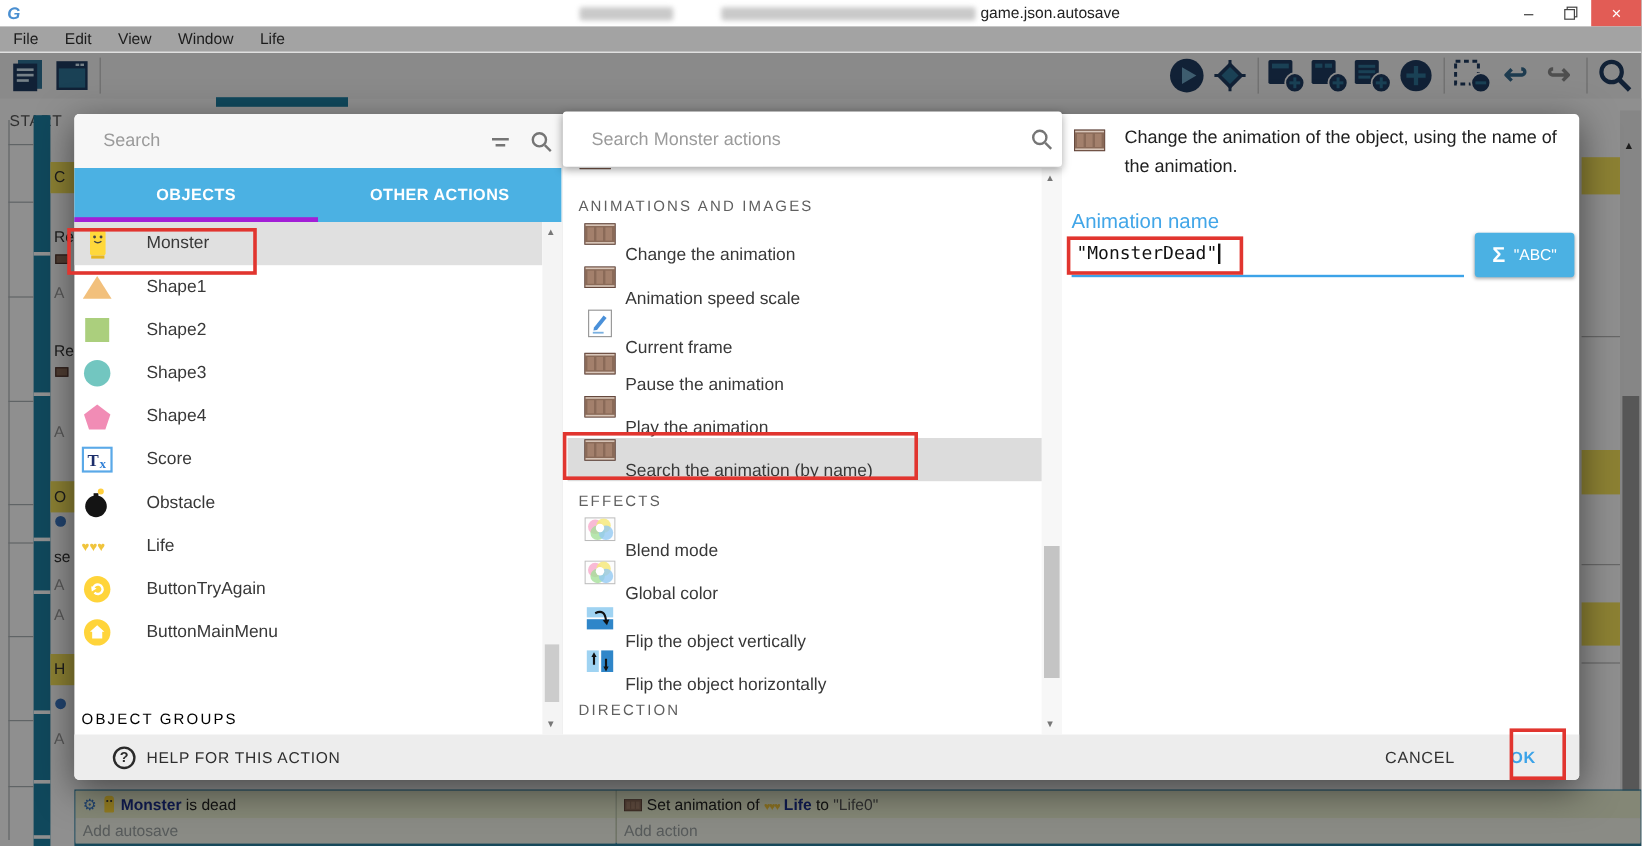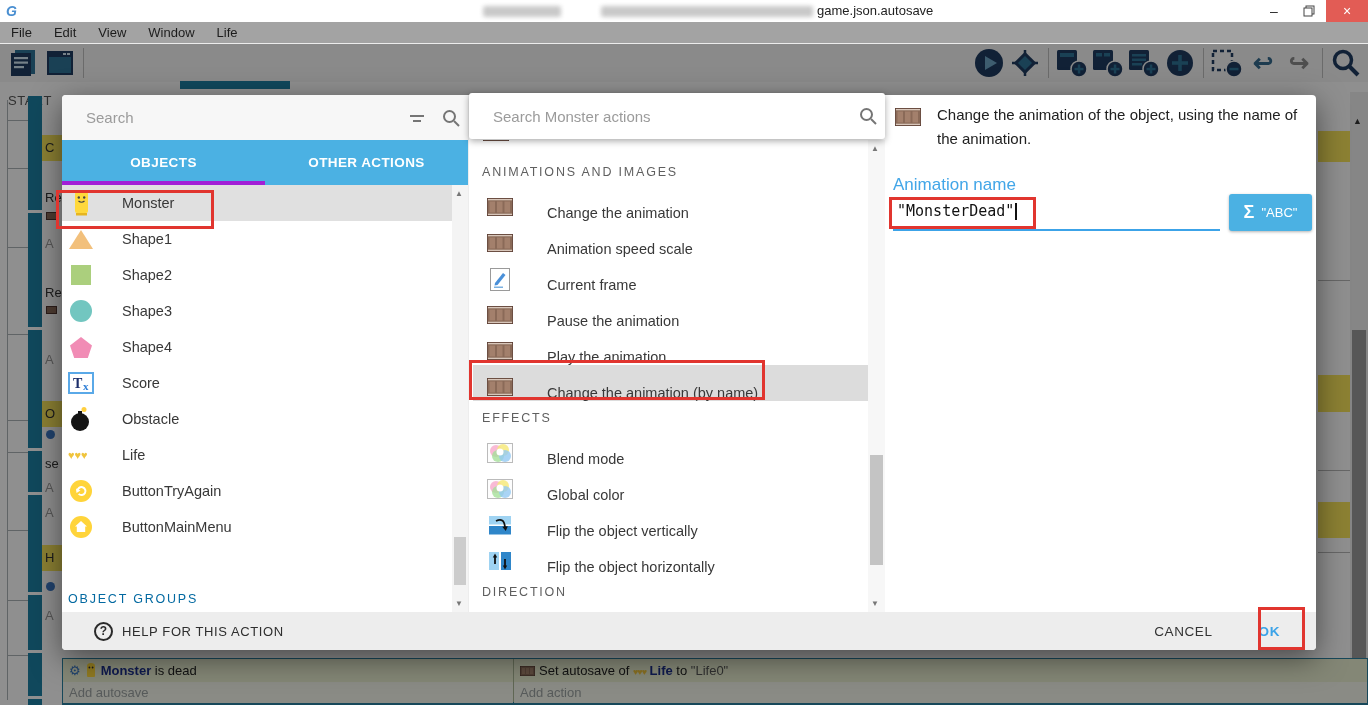--- a/index.html
+++ b/index.html
@@ -89,34 +89,34 @@
   .tabbar { position:absolute; top:45px; left:0; right:0; height:45px; background:#4bb1e3; display:flex; }
   .tab { width:203px; text-align:center; line-height:45px; color:#fff; font-size:13.5px;
          font-weight:bold; letter-spacing:.4px; position:relative; }
   .tab-underline { position:absolute; bottom:0; left:0; width:203px; height:4px; background:#a21fd6; }
   .obj-list { position:absolute; top:90px; left:0; width:390px; bottom:27px; overflow:hidden; }
   .obj-row { height:36px; display:flex; align-items:center; padding-left:6px; }
   .obj-row.selected { background:#e0e0e0; }
   .oi { width:26px; height:28px; display:flex; align-items:center; justify-content:center; }
   .obj-label { margin-left:28px; font-size:14.5px; color:#383838; }
   .groups-header { position:absolute; left:0; bottom:0; height:27px; display:flex; align-items:center;
-        padding-left:6px; font-size:12.5px; color:#0369a1; letter-spacing:1.8px; }
+        padding-left:6px; font-size:12.5px; color:#000000; letter-spacing:1.8px; }
   .lp-scroll { position:absolute; top:90px; right:0; width:16px; bottom:0; background:#f4f4f4; }
   .sc-arrow { position:absolute; left:3px; font-size:8px; color:#777; }
   .lp-thumb { position:absolute; left:2px; width:12px; background:#cccccc; }
 
   .panel-mid { position:absolute; left:406px; top:0; width:417px; height:517px; border-left:1px solid #ededed; }
   .mp-search { position:absolute; top:-2px; left:0; right:0; height:46px; background:#fff; border-radius:3px;
                box-shadow:0 2px 7px rgba(0,0,0,.35); display:flex; align-items:center; z-index:2; }
   .clip-row { position:absolute; top:45px; left:0; right:17px; height:11px; overflow:hidden; }
   .clip-inner { position:relative; top:-26px; height:36px; display:flex; align-items:center; padding-left:14px; }
   .act-list { position:absolute; top:45px; left:4px; width:400px; bottom:0;margin-top:15px; }
   .list-header { height:30px; display:flex; align-items:flex-end; padding:0 0 6px 9px; font-size:12.5px;
                  color:#5f5f5f; letter-spacing:1.8px; }
-  .act-row { height:36px; display:flex; align-items:flex-end; padding-left:14px; }
+  .act-row { height:36px; display:flex; align-items:flex-start; padding-left:14px;flex-direction:column; }
   .act-row.selected { background:#dcdcdc; }
   .act-label { margin-left:34px; font-size:14.5px; color:#383838; }
   .mp-scroll { position:absolute; top:45px; right:0; width:17px; bottom:0; background:#f7f7f7; }
   .mp-thumb { position:absolute; left:2px; width:13px; background:#c4c4c4; }
 
   .panel-right { position:absolute; left:823px; top:0; width:431px; height:517px; }
   .desc-row { position:absolute; top:8px; left:10px; display:flex; }
   .desc-text { margin-left:16px; width:372px; font-size:15px; line-height:24px; color:#212121; }
   .param-label { position:absolute; top:80px; left:8px; font-size:17px; color:#42a6e8; }
   .param-input { position:absolute; top:100px; left:8px; width:327px; height:32px; display:flex; align-items:center; }
@@ -342,21 +342,21 @@
           </div>
       </div>
       <div class="ev-act">
         <div class="ev-line1 ev-pad">
           <svg width="15" height="10">
               <rect width="15" height="10" fill="#8a6a58" stroke="#4e342e"></rect>
               <rect x="2" y="2" width="3" height="6" fill="#a3806c"></rect>
               <rect x="6" y="2" width="3" height="6" fill="#a3806c"></rect>
               <rect x="10" y="2" width="3" height="6" fill="#a3806c"></rect>
             </svg>
-          <span><span>Set autosave of </span><span class="hearts-sm">♥♥♥</span> <span class="ev-obj">Life</span><span> to </span><span class="ev-val">"Life0"</span></span>
+          <span><span>Set animation of </span><span class="hearts-sm">♥♥♥</span> <span class="ev-obj">Life</span><span> to </span><span class="ev-val">"Life0"</span></span>
         </div>
         <div class="ev-line2 ev-pad">
             <span>Add action</span>
           </div>
       </div>
     </div>
   </div>
 
   <div class="overlay"></div>
 
@@ -567,21 +567,21 @@
             <span class="oi">
               <svg width="26" height="18">
                 <rect x="0" y="0" width="26" height="18" fill="#8a6a58" stroke="#4e342e"></rect>
                 <rect x="2.5" y="3.5" width="5.5" height="11" fill="#a3806c"></rect>
                 <rect x="10" y="3.5" width="5.5" height="11" fill="#a3806c"></rect>
                 <rect x="17.5" y="3.5" width="5.5" height="11" fill="#a3806c"></rect>
                 <rect x="1" y="1" width="24" height="1.3" fill="#d8c6ba"></rect>
                 <rect x="1" y="15.7" width="24" height="1.3" fill="#d8c6ba"></rect>
               </svg>
             </span>
-            <span class="act-label">Change the animation (by name)</span>
+            <span class="act-label">Search the animation (by name)</span>
           </div>
           <div class="list-header">EFFECTS</div>
           <div class="act-row">
             <span class="oi">
               <svg width="26" height="20">
                 <rect x="0.5" y="0.5" width="25" height="19" fill="#fdfdfd" stroke="#bbb"></rect>
                 <circle cx="9" cy="8" r="6" fill="#f8b3d0" opacity=".9"></circle>
                 <circle cx="16" cy="7" r="6" fill="#f6e97c" opacity=".85"></circle>
                 <circle cx="11" cy="13" r="6" fill="#a5e09a" opacity=".8"></circle>
                 <circle cx="18" cy="13" r="6" fill="#93c9f2" opacity=".8"></circle>

